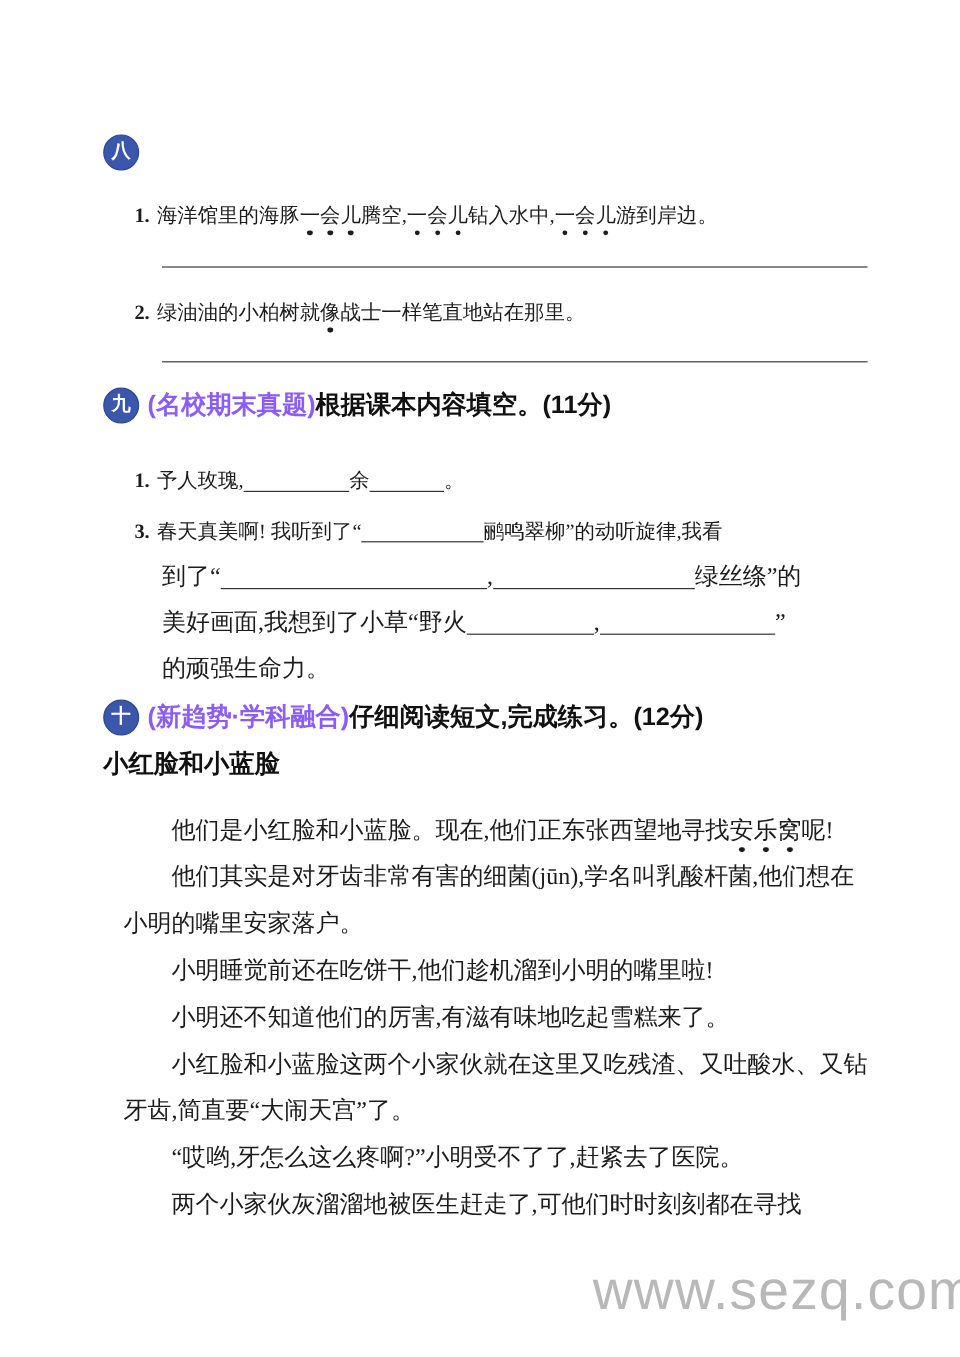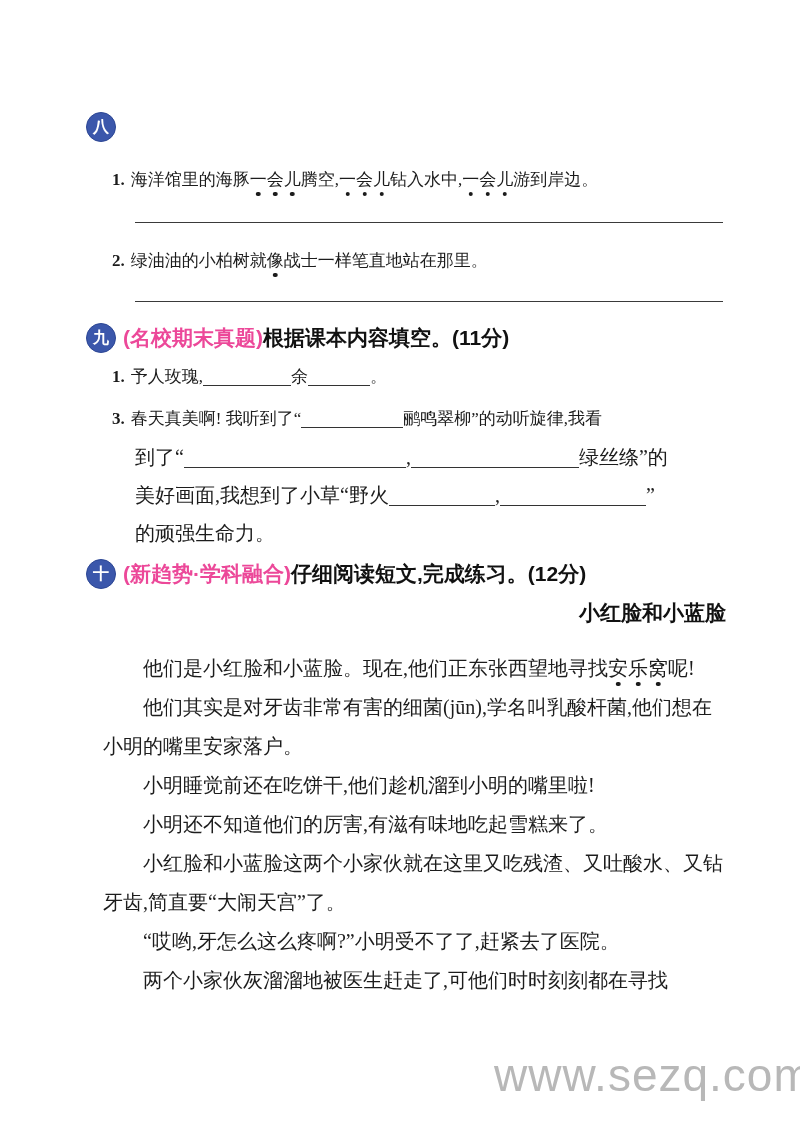--- a/index.html
+++ b/index.html
@@ -19,21 +19,21 @@
     font-family:"Liberation Sans","DejaVu Sans",sans-serif;
     font-weight:bold; font-size:21px; line-height:32px; color:#111;
   }
   .badge {
     width:30px; height:30px; border-radius:50%;
     background:#3b57ab; border:1px solid #2c4694;
     color:#fff; font-size:16px; font-weight:bold;
     display:flex; align-items:center; justify-content:center;
     flex:0 0 30px;
   }
-  .tag { color:#ec4899; }
+  .tag { color:#8b5cf6; }
 
   
   .q-line { font-size:17px; line-height:32px; margin-left:26px; }
   .q-cont { font-size:20px; line-height:32px; margin-left:49px; }
   .item-num {
     font-weight:bold; margin-right:6px;
     font-family:"Liberation Serif","DejaVu Serif",serif;
   }
   .sec9 .q-line, .sec9 .q-cont { line-height:38px; }
 
@@ -53,36 +53,36 @@
   
   .emch { position:relative; }
   .emch::after {
     content:''; position:absolute; left:50%; bottom:-7px;
     width:4.5px; height:4.5px; border-radius:50%;
     background:#1c1c1c; transform:translateX(-50%);
   }
 
   
   .passage-title {
-    text-align:right; font-weight:bold; font-size:21px;
+    text-align:left; font-weight:bold; font-size:21px;
     font-family:"Liberation Sans","DejaVu Sans",sans-serif;
     margin-top:8px; line-height:30px; color:#111;
   }
   .passage { margin-left:17px; width:623px; margin-top:21px; }
   .passage p { font-size:20px; line-height:39px; text-indent:2em; }
 
   
   .watermark {
     position:absolute; left:494px; top:1048px;
     font-family:"Liberation Sans","DejaVu Sans",sans-serif;
     font-size:46px; color:#b8b8b8; letter-spacing:1px; white-space:nowrap;
   }
 
   .mt20 { margin-top:20px; } .mt22 { margin-top:22px; } .mt24 { margin-top:24px; }
-  .mt26 { margin-top:26px; } .mt12 { margin-top:4px; }  .mt6  { margin-top:6px; }  .mt4  { margin-top:4px; }
+  .mt26 { margin-top:26px; } .mt12 { margin-top:28px; }  .mt6  { margin-top:6px; }  .mt4  { margin-top:4px; }
 </style>
 </head>
 <body>
 
 <div class="page">
 
   <div class="sec-header">
     <span class="badge">八</span>
   </div>
 

